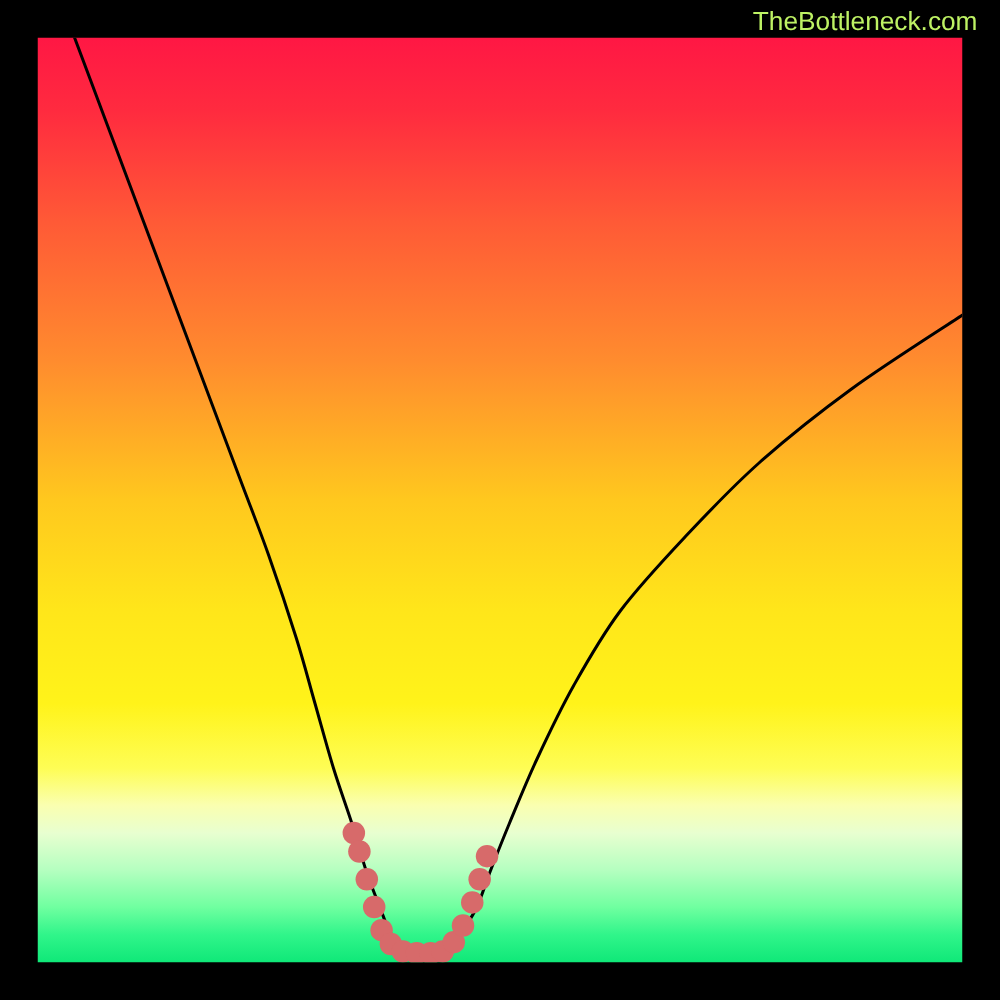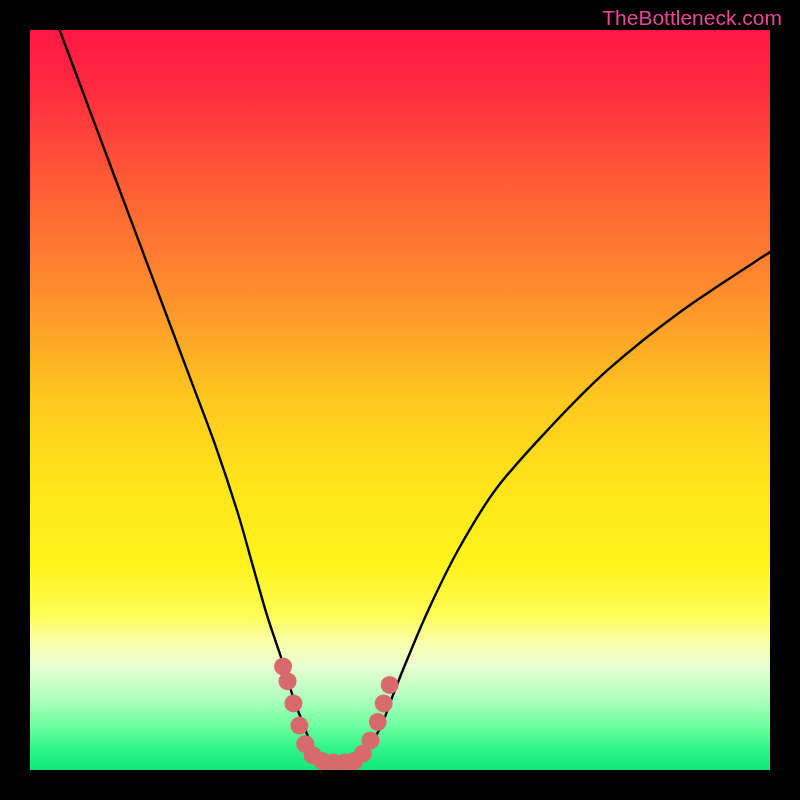--- a/index.html
+++ b/index.html
@@ -8,21 +8,21 @@
     width: 800px;
     height: 800px;
     background: #000;
     position: relative;
     font-family: Arial, sans-serif;
   }
   .watermark {
     position: absolute;
     top: 6px;
     right: 18px;
-    color: #ec4899;
+    color: #bef264;
     font-size: 21px;
     font-weight: 500;
     z-index: 10;
   }
   .frame {
     position: absolute;
     top: 30px;
     left: 30px;
     width: 740px;
     height: 740px;

